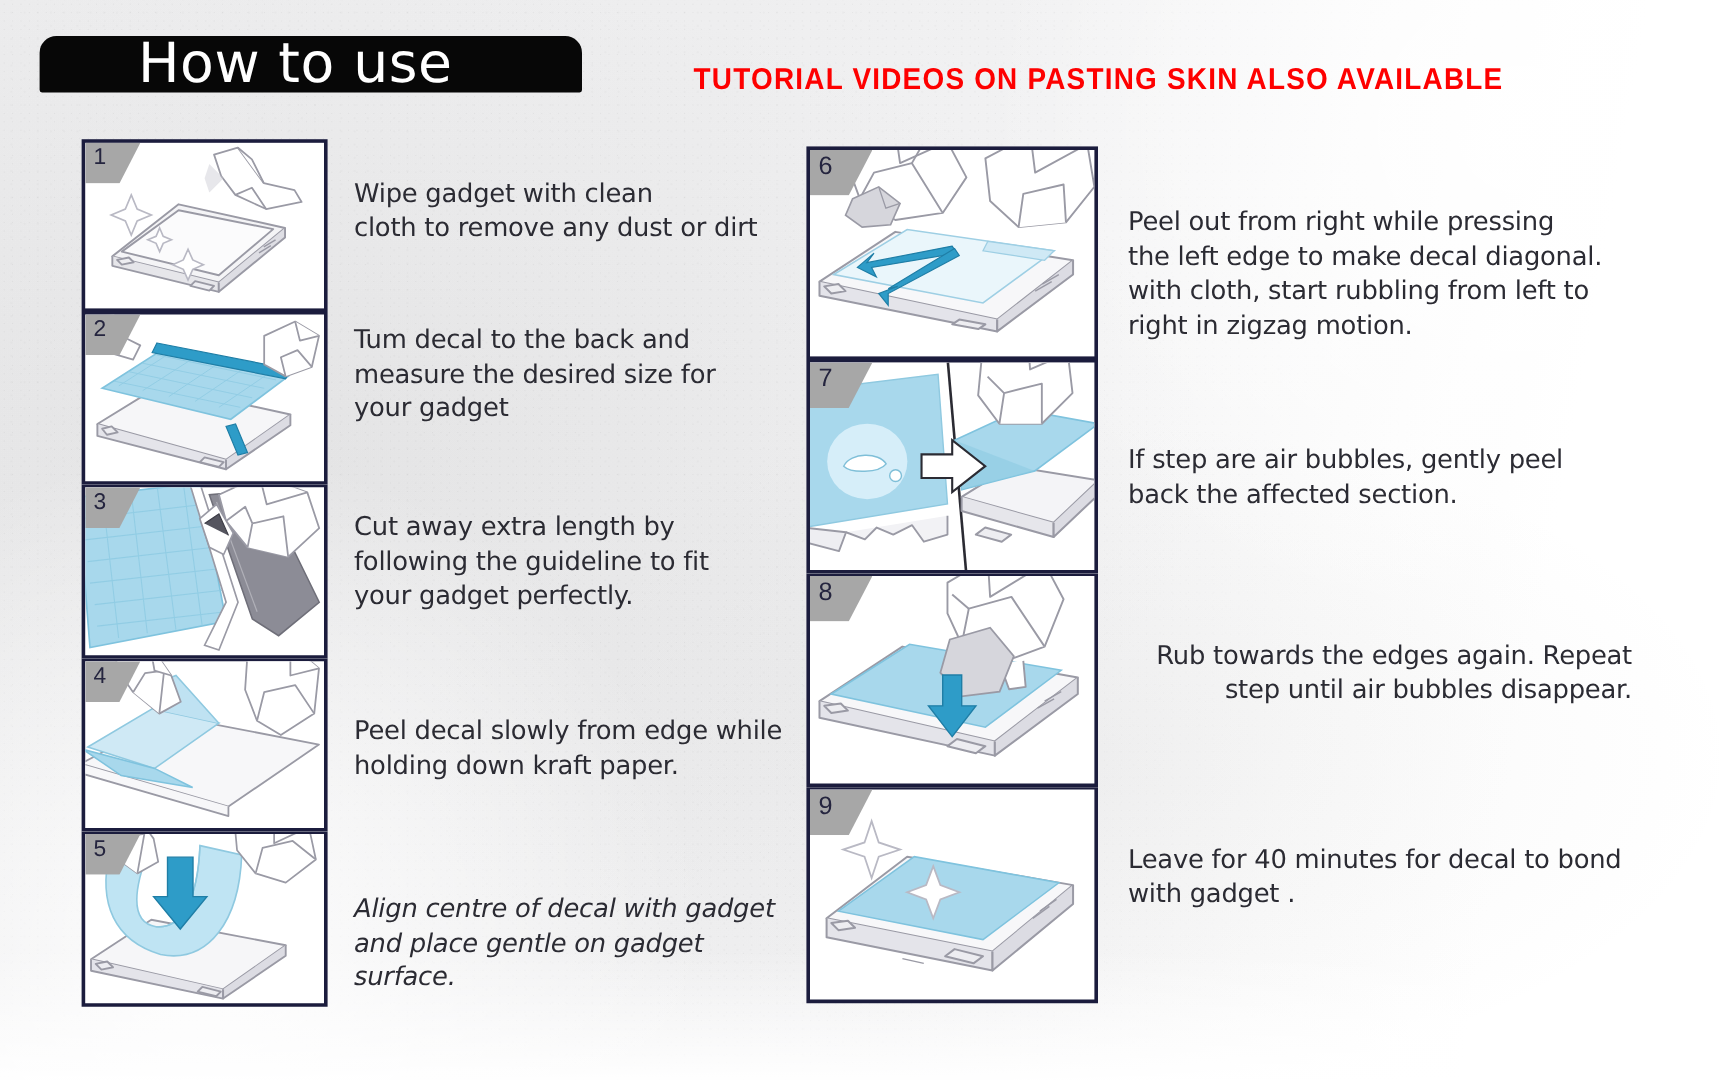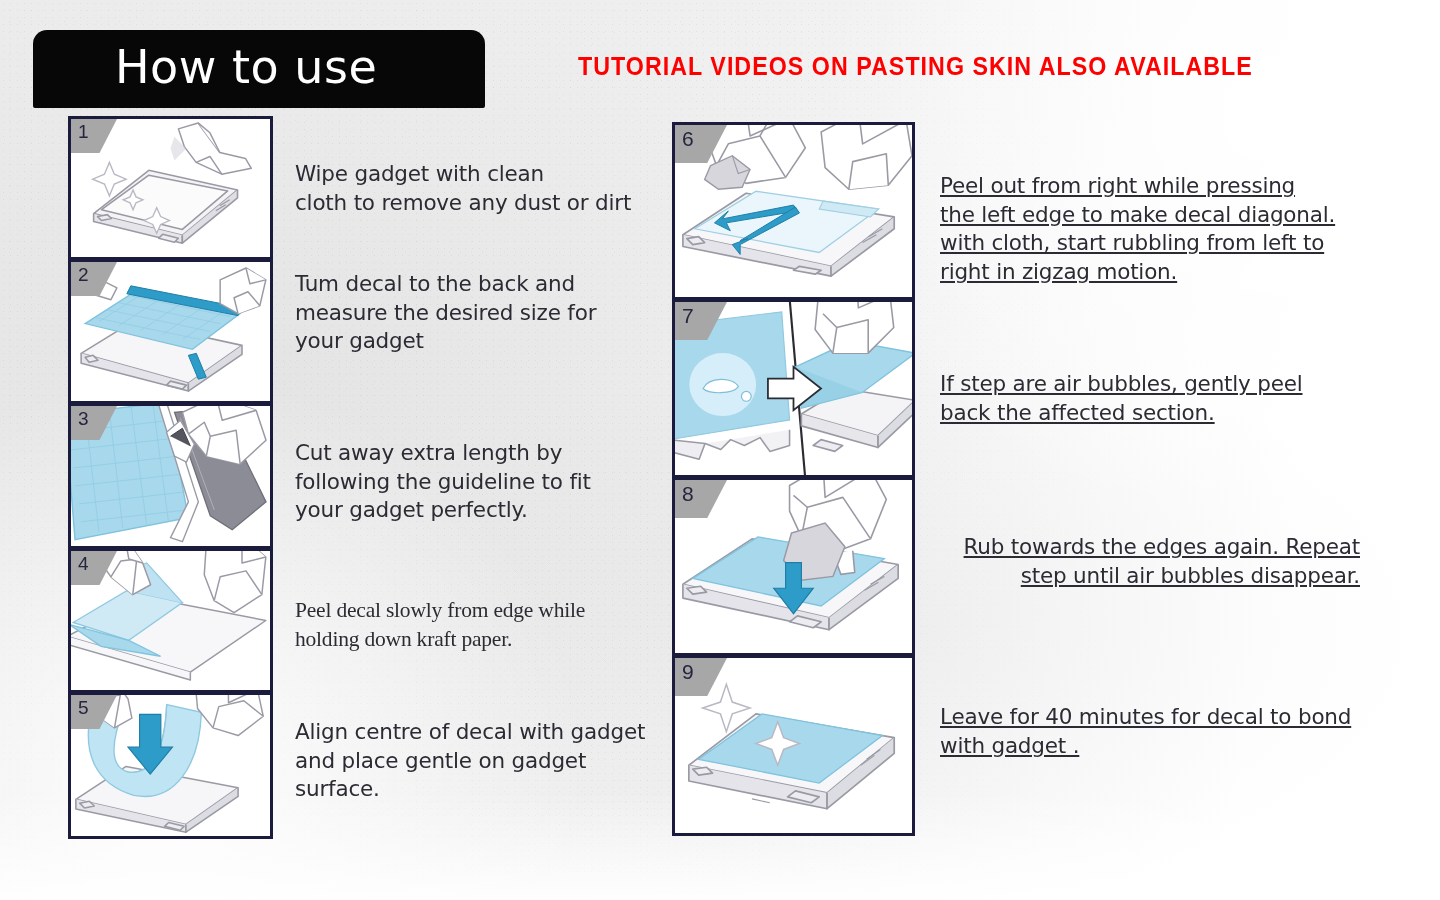--- a/index.html
+++ b/index.html
@@ -38,21 +38,21 @@
       radial-gradient(rgba(110,110,110,.16) .5px, transparent .6px);
     background-size: 7px 7px, 11px 11px;
     background-position: 0 0, 4px 5px;
     -webkit-mask-image: linear-gradient(100deg, #000 0%, #000 52%, rgba(0,0,0,.25) 72%, transparent 86%);
             mask-image: linear-gradient(100deg, #000 0%, #000 52%, rgba(0,0,0,.25) 72%, transparent 86%);
   }
 
   
   #title-bar {
     position: absolute; left: 33px; top: 30px;
-    width: 452px; height: 78px;
+    width: 452px; height: 47px;
     background: #070707;
     border-radius: 14px 14px 2px 2px;
     display: flex; align-items: center;
   }
   #title-bar .title-text {
     color: #ffffff;
     font-size: 46px;
     font-weight: 400;
     letter-spacing: .5px;
     padding-left: 82px;
@@ -116,27 +116,27 @@
     position: absolute;
     color: #2b2b33;
     font-family: "DejaVu Sans", sans-serif;
     font-weight: 400;
     font-size: 21.5px;
     line-height: 1.33;
     letter-spacing: -.2px;
     white-space: pre-line;
   }
   #col-left-text .instr  { left: 295px; width: 360px; }
-  #col-right-text .instr { left: 940px; width: 420px; text-decoration: underline; }
-
-  #t1 { top: 160px; }
+  #col-right-text .instr { left: 940px; width: 420px; }
+
+  #t1 { top: 148px; }
   #t2 { top: 270px; }
-  #t3 { top: 426px; margin-top: 13px; }
-  #t4 { top: 596px; font-family: Liberation Serif, serif; }
-  #t5 { top: 718px; }
+  #t3 { top: 426px; }
+  #t4 { top: 596px; }
+  #t5 { top: 744px; font-style: italic; }
 
   #t6 { top: 172px; }
   #t7 { top: 370px; }
   #t8 { top: 533px; text-align: right; }
   #t9 { top: 703px; }
 </style>
 </head>
 <body>
 
 <div id="page">

